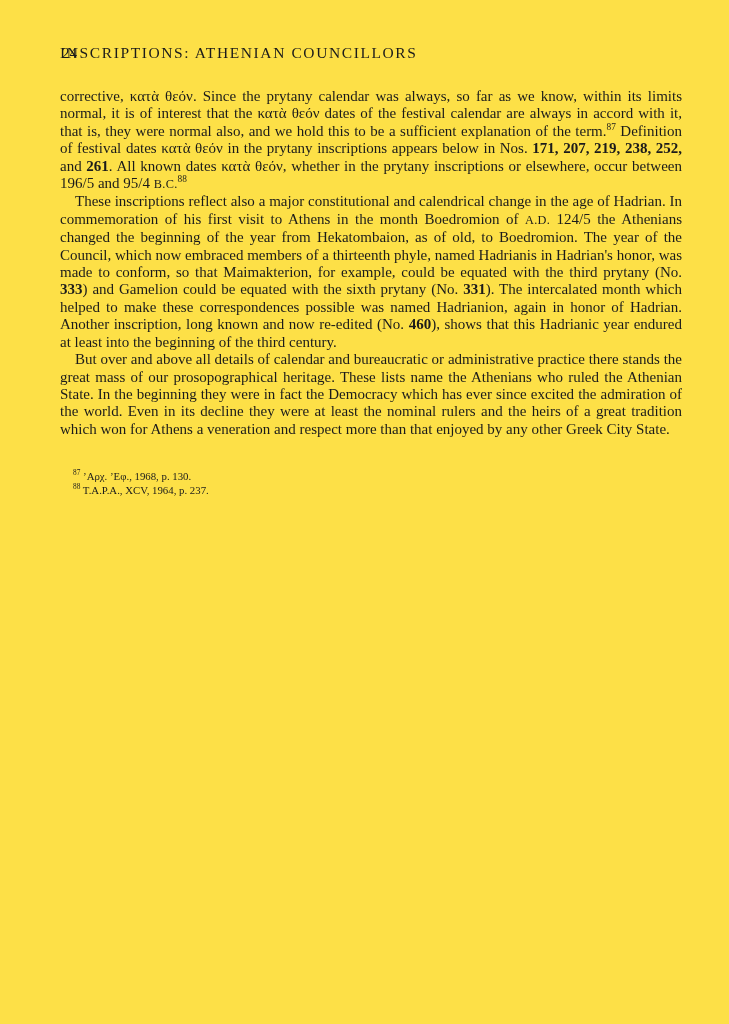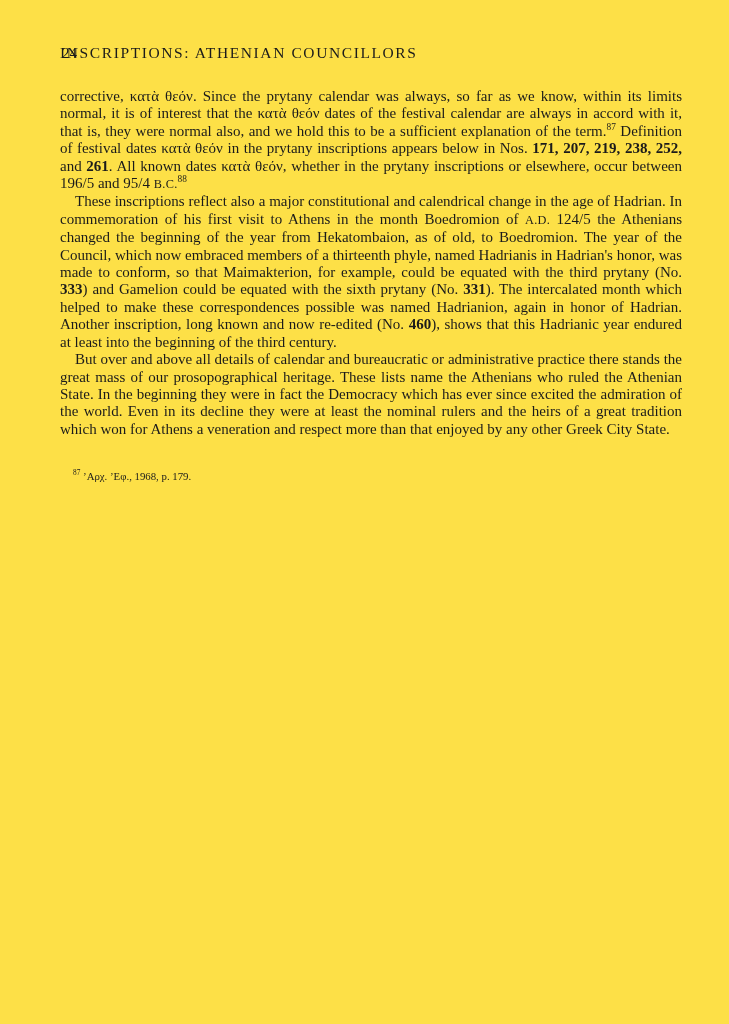--- a/index.html
+++ b/index.html
@@ -80,15 +80,16 @@
     <div class="header-title">INSCRIPTIONS: ATHENIAN COUNCILLORS</div>
   </div>
 
   <div class="body-text">
       <p class="para"><span>corrective, κατὰ θεόν. Since the prytany calendar was always, so far as we know, within its limits normal, it is of interest that the κατὰ θεόν dates of the festival calendar are always in accord with it, that is, they were normal also, and we hold this to be a sufficient explanation of the term.</span><span class="run-sup">87</span><span> Definition of festival dates κατὰ θεόν in the prytany inscriptions appears below in Nos. </span><span class="run-bold">171, 207, 219, 238, 252,</span><span> and </span><span class="run-bold">261</span><span>. All known dates κατὰ θεόν, whether in the prytany inscriptions or elsewhere, occur between 196/5 and 95/4 </span><span class="run-sc">B.C.</span><span class="run-sup">88</span></p>
       <p class="para indent"><span>These inscriptions reflect also a major constitutional and calendrical change in the age of Hadrian. In commemoration of his first visit to Athens in the month Boedromion of </span><span class="run-sc">A.D.</span><span> 124/5 the Athenians changed the beginning of the year from Hekatombaion, as of old, to Boedromion. The year of the Council, which now embraced members of a thirteenth phyle, named Hadrianis in Hadrian's honor, was made to conform, so that Maimakterion, for example, could be equated with the third prytany (No. </span><span class="run-bold">333</span><span>) and Gamelion could be equated with the sixth prytany (No. </span><span class="run-bold">331</span><span>). The intercalated month which helped to make these correspondences possible was named Hadrianion, again in honor of Hadrian. Another inscription, long known and now re-edited (No. </span><span class="run-bold">460</span><span>), shows that this Hadrianic year endured at least into the beginning of the third century.</span></p>
       <p class="para indent"><span>But over and above all details of calendar and bureaucratic or administrative practice there stands the great mass of our prosopographical heritage. These lists name the Athenians who ruled the Athenian State. In the beginning they were in fact the Democracy which has ever since excited the admiration of the world. Even in its decline they were at least the nominal rulers and the heirs of a great tradition which won for Athens a veneration and respect more than that enjoyed by any other Greek City State.</span></p>
     </div>
 
   <div class="footnotes">
-      <p class="footnote"><span class="run-sup">87</span><span> </span><span class="run-italic">’Αρχ. ’Εφ.</span><span>, 1968, p. 179.</span></p>
+      <p class="footnote"><span class="run-sup">87</span><span> </span><span class="run-italic">’Αρχ. ’Εφ.</span><span>, 1968, p. 130.</span></p>
+      <p class="footnote"><span class="run-sup">88</span><span> </span><span class="run-italic">T.A.P.A.</span><span>, XCV, 1964, p. 237.</span></p>
     </div>
 </div>
 
 </body></html>

